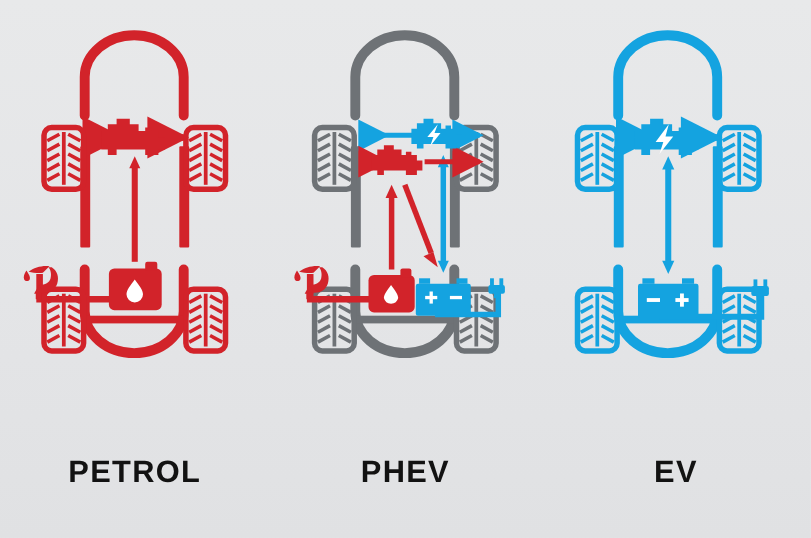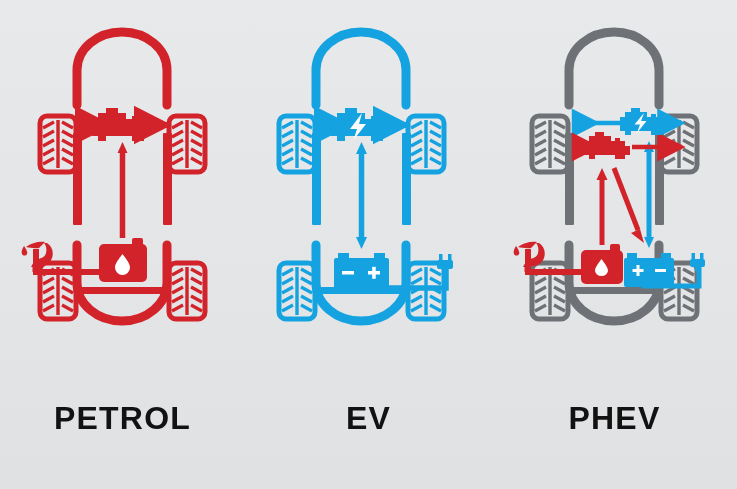--- a/index.html
+++ b/index.html
@@ -36,26 +36,26 @@
     justify-content: flex-start;
   }
   .diagram-wrap {
     width: 245px;
     height: 400px;
     display: block;
   }
   .panel-label {
     font-family: "Liberation Sans", sans-serif;
     font-weight: bold;
-    font-size: 32px;
+    font-size: 28px;
     letter-spacing: 1.2px;
     color: #121212;
     text-align: right;
     line-height: 1;
-    margin-top: 2px;
+    margin-top: 15px;
     user-select: none;
   }
   svg { display: block; overflow: visible; }
 </style>
 </head>
 <body style="background: rgb(230, 231, 232);">
 
 <div id="infographic">
 
   <div class="panel">
@@ -178,20 +178,183 @@
       <g transform="translate(18,240)">
         <path d="M27,2 C21,1 13,3 8,7 C12,8 17,8.5 21,8 Z" fill="#d2232a"></path>
         <path d="M29,3 C34,6 36,12 34,18 C32,24 26,27 20,26 L18,19
                  C23,19 27,17 28,13 C29,9 28,5 26,3 Z" fill="#d2232a"></path>
         <path d="M18,19 L21,27 L13,27 C14.5,24 16.5,21 18,19 Z" fill="#d2232a"></path>
         <path d="M6,6 C4,9 3,12 4,14 C5,16 8,16 9,14 C10,12 8,9 6,6 Z" fill="#d2232a"></path>
         <path d="M17,26 L17,32" stroke="#d2232a" stroke-width="5" fill="none"></path>
       </g>
     </svg>
     <div class="panel-label">PETROL</div>
+  </div>
+
+  <div class="panel">
+    <svg class="diagram-wrap" viewBox="0 0 245 400">
+      <defs>
+        <clipPath id="tyreClipH">
+            <rect x="0" y="0" width="36" height="56" rx="7"></rect>
+          </clipPath>
+        <marker id="arrHBL" markerWidth="7" markerHeight="7" refX="6" refY="3.5" orient="auto" markerUnits="strokeWidth">
+          <path d="M6.5,0.3 L0.2,3.5 L6.5,6.7 Z" fill="#14a3e0"></path>
+        </marker>
+        <marker id="arrHBR" markerWidth="7" markerHeight="7" refX="6" refY="3.5" orient="auto" markerUnits="strokeWidth">
+          <path d="M0.5,0.3 L6.8,3.5 L0.5,6.7 Z" fill="#14a3e0"></path>
+        </marker>
+        <marker id="arrHRL" markerWidth="7" markerHeight="7" refX="6" refY="3.5" orient="auto" markerUnits="strokeWidth">
+          <path d="M6.5,0.3 L0.2,3.5 L6.5,6.7 Z" fill="#d2232a"></path>
+        </marker>
+        <marker id="arrHRR" markerWidth="7" markerHeight="7" refX="6" refY="3.5" orient="auto" markerUnits="strokeWidth">
+          <path d="M0.5,0.3 L6.8,3.5 L0.5,6.7 Z" fill="#d2232a"></path>
+        </marker>
+      </defs>
+
+      <g>
+        <path d="M77,105 L77,70 A45,38 0 0,1 167,70 L167,105" fill="none" stroke="#6e7276" stroke-width="9" stroke-linecap="round"></path>
+        <rect x="73" y="133" width="9" height="92" fill="#6e7276" rx="1"></rect>
+        <rect x="163" y="133" width="9" height="92" fill="#6e7276" rx="1"></rect>
+        <path d="M77,245 L77,283 A45,38 0 0,0 167,283 L167,245" fill="none" stroke="#6e7276" stroke-width="9" stroke-linecap="round"></path>
+        <rect x="76" y="287" width="93" height="7" fill="#6e7276"></rect>
+      </g>
+
+      <g transform="translate(40,116)">
+        <rect x="0" y="0" width="36" height="56" rx="7" fill="none" stroke="#6e7276" stroke-width="5"></rect>
+        <rect x="16.3" y="4" width="3.4" height="48" fill="#6e7276"></rect>
+        <g clip-path="url(#tyreClipH)" stroke="#6e7276" stroke-width="3.2">
+          <path d="M3,12 L14,6"></path>
+            <path d="M3,21 L14,15"></path>
+            <path d="M3,30 L14,24"></path>
+            <path d="M3,39 L14,33"></path>
+            <path d="M3,48 L14,42"></path>
+          <path d="M33,12 L22,6"></path>
+            <path d="M33,21 L22,15"></path>
+            <path d="M33,30 L22,24"></path>
+            <path d="M33,39 L22,33"></path>
+            <path d="M33,48 L22,42"></path>
+        </g>
+      </g>
+      <g transform="translate(169,116)">
+        <rect x="0" y="0" width="36" height="56" rx="7" fill="none" stroke="#6e7276" stroke-width="5"></rect>
+        <rect x="16.3" y="4" width="3.4" height="48" fill="#6e7276"></rect>
+        <g clip-path="url(#tyreClipH)" stroke="#6e7276" stroke-width="3.2">
+          <path d="M3,12 L14,6"></path>
+            <path d="M3,21 L14,15"></path>
+            <path d="M3,30 L14,24"></path>
+            <path d="M3,39 L14,33"></path>
+            <path d="M3,48 L14,42"></path>
+          <path d="M33,12 L22,6"></path>
+            <path d="M33,21 L22,15"></path>
+            <path d="M33,30 L22,24"></path>
+            <path d="M33,39 L22,33"></path>
+            <path d="M33,48 L22,42"></path>
+        </g>
+      </g>
+      <g transform="translate(40,263)">
+        <rect x="0" y="0" width="36" height="56" rx="7" fill="none" stroke="#6e7276" stroke-width="5"></rect>
+        <rect x="16.3" y="4" width="3.4" height="48" fill="#6e7276"></rect>
+        <g clip-path="url(#tyreClipH)" stroke="#6e7276" stroke-width="3.2">
+          <path d="M3,12 L14,6"></path>
+            <path d="M3,21 L14,15"></path>
+            <path d="M3,30 L14,24"></path>
+            <path d="M3,39 L14,33"></path>
+            <path d="M3,48 L14,42"></path>
+          <path d="M33,12 L22,6"></path>
+            <path d="M33,21 L22,15"></path>
+            <path d="M33,30 L22,24"></path>
+            <path d="M33,39 L22,33"></path>
+            <path d="M33,48 L22,42"></path>
+        </g>
+      </g>
+      <g transform="translate(169,263)">
+        <rect x="0" y="0" width="36" height="56" rx="7" fill="none" stroke="#6e7276" stroke-width="5"></rect>
+        <rect x="16.3" y="4" width="3.4" height="48" fill="#6e7276"></rect>
+        <g clip-path="url(#tyreClipH)" stroke="#6e7276" stroke-width="3.2">
+          <path d="M3,12 L14,6"></path>
+            <path d="M3,21 L14,15"></path>
+            <path d="M3,30 L14,24"></path>
+            <path d="M3,39 L14,33"></path>
+            <path d="M3,48 L14,42"></path>
+          <path d="M33,12 L22,6"></path>
+            <path d="M33,21 L22,15"></path>
+            <path d="M33,30 L22,24"></path>
+            <path d="M33,39 L22,33"></path>
+            <path d="M33,48 L22,42"></path>
+        </g>
+      </g>
+
+      <g>
+        <line x1="145" y1="123" x2="82" y2="123" stroke="#14a3e0" stroke-width="4.5" marker-end="url(#arrHBL)"></line>
+        <line x1="178" y1="123" x2="190" y2="123" stroke="#14a3e0" stroke-width="4.5" marker-end="url(#arrHBR)"></line>
+        <line x1="157" y1="146" x2="157" y2="240" stroke="#14a3e0" stroke-width="5"></line>
+        <path d="M157,141 L152,152 L162,152 Z" fill="#14a3e0"></path>
+        <path d="M157,248 L152,237 L162,237 Z" fill="#14a3e0"></path>
+      </g>
+
+      <g>
+        <line x1="115" y1="147" x2="82" y2="147" stroke="#d2232a" stroke-width="4.5" marker-end="url(#arrHRL)"></line>
+        <line x1="140" y1="147" x2="190" y2="147" stroke="#d2232a" stroke-width="4.5" marker-end="url(#arrHRR)"></line>
+        <line x1="110" y1="245" x2="110" y2="178" stroke="#d2232a" stroke-width="5"></line>
+        <path d="M110,168 L104.5,180 L115.5,180 Z" fill="#d2232a"></path>
+        <line x1="122" y1="168" x2="146" y2="230" stroke="#d2232a" stroke-width="5"></line>
+        <path d="M152,243 L139,233 L148,229 Z" fill="#d2232a"></path>
+        <path d="M36,252 L36,272 L110,272" fill="none" stroke="#d2232a" stroke-width="6" stroke-linecap="square"></path>
+      </g>
+
+      <path d="M152,278 L152,286 L207,286 L207,266" fill="none" stroke="#14a3e0" stroke-width="5" stroke-linecap="square"></path>
+
+      <g transform="translate(128,102)">
+        <path d="M11,10 L11,6 L20,6 L20,10 L27,10 L27,15 L31,15 L31,12 L36,12 L36,15 L41,15
+                 L41,20 L46,20 L46,29 L41,29 L41,33 L31,33 L31,29 L11,29 L11,33 L5,33
+                 L5,29 L0,29 L0,15 L5,15 L5,10 Z" fill="#14a3e0"></path>
+        <path d="M24,11 L14.5,22.5 L20,22.5 L17,31 L26.5,19 L21,19 Z" fill="#ffffff"></path>
+      </g>
+
+      <g transform="translate(92,126)">
+        <path d="M11,10 L11,6 L20,6 L20,10 L27,10 L27,15 L31,15 L31,12 L36,12 L36,15 L41,15
+                 L41,20 L46,20 L46,29 L41,29 L41,33 L31,33 L31,29 L11,29 L11,33 L5,33
+                 L5,29 L0,29 L0,15 L5,15 L5,10 Z" fill="#d2232a"></path>
+      </g>
+
+      <g transform="translate(89,244)">
+        <rect x="0" y="6" width="42" height="34" rx="5" fill="#d2232a"></rect>
+        <rect x="29" y="0" width="10" height="8" rx="2" fill="#d2232a"></rect>
+        <path d="M20.5,15 C24,20 27,23.5 27,27 A6.7,6.7 0 0,1 14,27
+                 C14,23.5 17,20 20.5,15 Z" fill="#ffffff"></path>
+      </g>
+
+      <g transform="translate(18,240)">
+        <path d="M27,2 C21,1 13,3 8,7 C12,8 17,8.5 21,8 Z" fill="#d2232a"></path>
+        <path d="M29,3 C34,6 36,12 34,18 C32,24 26,27 20,26 L18,19
+                 C23,19 27,17 28,13 C29,9 28,5 26,3 Z" fill="#d2232a"></path>
+        <path d="M18,19 L21,27 L13,27 C14.5,24 16.5,21 18,19 Z" fill="#d2232a"></path>
+        <path d="M6,6 C4,9 3,12 4,14 C5,16 8,16 9,14 C10,12 8,9 6,6 Z" fill="#d2232a"></path>
+        <path d="M17,26 L17,32" stroke="#d2232a" stroke-width="5" fill="none"></path>
+      </g>
+
+      <g transform="translate(132,249)">
+        <rect x="3" y="4" width="10" height="5" fill="#14a3e0"></rect>
+        <rect x="37" y="4" width="10" height="5" fill="#14a3e0"></rect>
+        <rect x="0" y="9" width="50" height="29" rx="2" fill="#14a3e0"></rect>
+        <g fill="#ffffff">
+          <rect x="8.5" y="20" width="11" height="3"></rect>
+          <rect x="12.5" y="16" width="3" height="11"></rect>
+        </g>
+        <rect x="31" y="20" width="11" height="3" fill="#ffffff"></rect>
+      </g>
+
+      <g transform="translate(198,253)">
+        <rect x="1.5" y="0" width="3.5" height="7" fill="#14a3e0"></rect>
+        <rect x="10" y="0" width="3.5" height="7" fill="#14a3e0"></rect>
+        <rect x="0" y="6" width="15" height="8" rx="2" fill="#14a3e0"></rect>
+        <rect x="5" y="13" width="5" height="5" fill="#14a3e0"></rect>
+      </g>
+    </svg>
+    <div class="panel-label">PHEV</div>
   </div>
 
   <div class="panel">
     <svg class="diagram-wrap" viewBox="0 0 245 400">
       <defs>
         <clipPath id="tyreClipE">
             <rect x="0" y="0" width="36" height="56" rx="7"></rect>
           </clipPath>
         <marker id="arrEL" markerWidth="7" markerHeight="7" refX="6" refY="3.5" orient="auto" markerUnits="strokeWidth">
           <path d="M6.5,0.3 L0.2,3.5 L6.5,6.7 Z" fill="#14a3e0"></path>
@@ -304,176 +467,13 @@
       <g transform="translate(191,254)">
         <rect x="2" y="0" width="3.5" height="7" fill="#14a3e0"></rect>
         <rect x="11" y="0" width="3.5" height="7" fill="#14a3e0"></rect>
         <rect x="0" y="6" width="16" height="9" rx="2" fill="#14a3e0"></rect>
         <rect x="5.5" y="14" width="5" height="5" fill="#14a3e0"></rect>
       </g>
     </svg>
     <div class="panel-label">EV</div>
   </div>
 
-  <div class="panel">
-    <svg class="diagram-wrap" viewBox="0 0 245 400">
-      <defs>
-        <clipPath id="tyreClipH">
-            <rect x="0" y="0" width="36" height="56" rx="7"></rect>
-          </clipPath>
-        <marker id="arrHBL" markerWidth="7" markerHeight="7" refX="6" refY="3.5" orient="auto" markerUnits="strokeWidth">
-          <path d="M6.5,0.3 L0.2,3.5 L6.5,6.7 Z" fill="#14a3e0"></path>
-        </marker>
-        <marker id="arrHBR" markerWidth="7" markerHeight="7" refX="6" refY="3.5" orient="auto" markerUnits="strokeWidth">
-          <path d="M0.5,0.3 L6.8,3.5 L0.5,6.7 Z" fill="#14a3e0"></path>
-        </marker>
-        <marker id="arrHRL" markerWidth="7" markerHeight="7" refX="6" refY="3.5" orient="auto" markerUnits="strokeWidth">
-          <path d="M6.5,0.3 L0.2,3.5 L6.5,6.7 Z" fill="#d2232a"></path>
-        </marker>
-        <marker id="arrHRR" markerWidth="7" markerHeight="7" refX="6" refY="3.5" orient="auto" markerUnits="strokeWidth">
-          <path d="M0.5,0.3 L6.8,3.5 L0.5,6.7 Z" fill="#d2232a"></path>
-        </marker>
-      </defs>
-
-      <g>
-        <path d="M77,105 L77,70 A45,38 0 0,1 167,70 L167,105" fill="none" stroke="#6e7276" stroke-width="9" stroke-linecap="round"></path>
-        <rect x="73" y="133" width="9" height="92" fill="#6e7276" rx="1"></rect>
-        <rect x="163" y="133" width="9" height="92" fill="#6e7276" rx="1"></rect>
-        <path d="M77,245 L77,283 A45,38 0 0,0 167,283 L167,245" fill="none" stroke="#6e7276" stroke-width="9" stroke-linecap="round"></path>
-        <rect x="76" y="287" width="93" height="7" fill="#6e7276"></rect>
-      </g>
-
-      <g transform="translate(40,116)">
-        <rect x="0" y="0" width="36" height="56" rx="7" fill="none" stroke="#6e7276" stroke-width="5"></rect>
-        <rect x="16.3" y="4" width="3.4" height="48" fill="#6e7276"></rect>
-        <g clip-path="url(#tyreClipH)" stroke="#6e7276" stroke-width="3.2">
-          <path d="M3,12 L14,6"></path>
-            <path d="M3,21 L14,15"></path>
-            <path d="M3,30 L14,24"></path>
-            <path d="M3,39 L14,33"></path>
-            <path d="M3,48 L14,42"></path>
-          <path d="M33,12 L22,6"></path>
-            <path d="M33,21 L22,15"></path>
-            <path d="M33,30 L22,24"></path>
-            <path d="M33,39 L22,33"></path>
-            <path d="M33,48 L22,42"></path>
-        </g>
-      </g>
-      <g transform="translate(169,116)">
-        <rect x="0" y="0" width="36" height="56" rx="7" fill="none" stroke="#6e7276" stroke-width="5"></rect>
-        <rect x="16.3" y="4" width="3.4" height="48" fill="#6e7276"></rect>
-        <g clip-path="url(#tyreClipH)" stroke="#6e7276" stroke-width="3.2">
-          <path d="M3,12 L14,6"></path>
-            <path d="M3,21 L14,15"></path>
-            <path d="M3,30 L14,24"></path>
-            <path d="M3,39 L14,33"></path>
-            <path d="M3,48 L14,42"></path>
-          <path d="M33,12 L22,6"></path>
-            <path d="M33,21 L22,15"></path>
-            <path d="M33,30 L22,24"></path>
-            <path d="M33,39 L22,33"></path>
-            <path d="M33,48 L22,42"></path>
-        </g>
-      </g>
-      <g transform="translate(40,263)">
-        <rect x="0" y="0" width="36" height="56" rx="7" fill="none" stroke="#6e7276" stroke-width="5"></rect>
-        <rect x="16.3" y="4" width="3.4" height="48" fill="#6e7276"></rect>
-        <g clip-path="url(#tyreClipH)" stroke="#6e7276" stroke-width="3.2">
-          <path d="M3,12 L14,6"></path>
-            <path d="M3,21 L14,15"></path>
-            <path d="M3,30 L14,24"></path>
-            <path d="M3,39 L14,33"></path>
-            <path d="M3,48 L14,42"></path>
-          <path d="M33,12 L22,6"></path>
-            <path d="M33,21 L22,15"></path>
-            <path d="M33,30 L22,24"></path>
-            <path d="M33,39 L22,33"></path>
-            <path d="M33,48 L22,42"></path>
-        </g>
-      </g>
-      <g transform="translate(169,263)">
-        <rect x="0" y="0" width="36" height="56" rx="7" fill="none" stroke="#6e7276" stroke-width="5"></rect>
-        <rect x="16.3" y="4" width="3.4" height="48" fill="#6e7276"></rect>
-        <g clip-path="url(#tyreClipH)" stroke="#6e7276" stroke-width="3.2">
-          <path d="M3,12 L14,6"></path>
-            <path d="M3,21 L14,15"></path>
-            <path d="M3,30 L14,24"></path>
-            <path d="M3,39 L14,33"></path>
-            <path d="M3,48 L14,42"></path>
-          <path d="M33,12 L22,6"></path>
-            <path d="M33,21 L22,15"></path>
-            <path d="M33,30 L22,24"></path>
-            <path d="M33,39 L22,33"></path>
-            <path d="M33,48 L22,42"></path>
-        </g>
-      </g>
-
-      <g>
-        <line x1="145" y1="123" x2="82" y2="123" stroke="#14a3e0" stroke-width="4.5" marker-end="url(#arrHBL)"></line>
-        <line x1="178" y1="123" x2="190" y2="123" stroke="#14a3e0" stroke-width="4.5" marker-end="url(#arrHBR)"></line>
-        <line x1="157" y1="146" x2="157" y2="240" stroke="#14a3e0" stroke-width="5"></line>
-        <path d="M157,141 L152,152 L162,152 Z" fill="#14a3e0"></path>
-        <path d="M157,248 L152,237 L162,237 Z" fill="#14a3e0"></path>
-      </g>
-
-      <g>
-        <line x1="115" y1="147" x2="82" y2="147" stroke="#d2232a" stroke-width="4.5" marker-end="url(#arrHRL)"></line>
-        <line x1="140" y1="147" x2="190" y2="147" stroke="#d2232a" stroke-width="4.5" marker-end="url(#arrHRR)"></line>
-        <line x1="110" y1="245" x2="110" y2="178" stroke="#d2232a" stroke-width="5"></line>
-        <path d="M110,168 L104.5,180 L115.5,180 Z" fill="#d2232a"></path>
-        <line x1="122" y1="168" x2="146" y2="230" stroke="#d2232a" stroke-width="5"></line>
-        <path d="M152,243 L139,233 L148,229 Z" fill="#d2232a"></path>
-        <path d="M36,252 L36,272 L110,272" fill="none" stroke="#d2232a" stroke-width="6" stroke-linecap="square"></path>
-      </g>
-
-      <path d="M152,278 L152,286 L207,286 L207,266" fill="none" stroke="#14a3e0" stroke-width="5" stroke-linecap="square"></path>
-
-      <g transform="translate(128,102)">
-        <path d="M11,10 L11,6 L20,6 L20,10 L27,10 L27,15 L31,15 L31,12 L36,12 L36,15 L41,15
-                 L41,20 L46,20 L46,29 L41,29 L41,33 L31,33 L31,29 L11,29 L11,33 L5,33
-                 L5,29 L0,29 L0,15 L5,15 L5,10 Z" fill="#14a3e0"></path>
-        <path d="M24,11 L14.5,22.5 L20,22.5 L17,31 L26.5,19 L21,19 Z" fill="#ffffff"></path>
-      </g>
-
-      <g transform="translate(92,126)">
-        <path d="M11,10 L11,6 L20,6 L20,10 L27,10 L27,15 L31,15 L31,12 L36,12 L36,15 L41,15
-                 L41,20 L46,20 L46,29 L41,29 L41,33 L31,33 L31,29 L11,29 L11,33 L5,33
-                 L5,29 L0,29 L0,15 L5,15 L5,10 Z" fill="#d2232a"></path>
-      </g>
-
-      <g transform="translate(89,244)">
-        <rect x="0" y="6" width="42" height="34" rx="5" fill="#d2232a"></rect>
-        <rect x="29" y="0" width="10" height="8" rx="2" fill="#d2232a"></rect>
-        <path d="M20.5,15 C24,20 27,23.5 27,27 A6.7,6.7 0 0,1 14,27
-                 C14,23.5 17,20 20.5,15 Z" fill="#ffffff"></path>
-      </g>
-
-      <g transform="translate(18,240)">
-        <path d="M27,2 C21,1 13,3 8,7 C12,8 17,8.5 21,8 Z" fill="#d2232a"></path>
-        <path d="M29,3 C34,6 36,12 34,18 C32,24 26,27 20,26 L18,19
-                 C23,19 27,17 28,13 C29,9 28,5 26,3 Z" fill="#d2232a"></path>
-        <path d="M18,19 L21,27 L13,27 C14.5,24 16.5,21 18,19 Z" fill="#d2232a"></path>
-        <path d="M6,6 C4,9 3,12 4,14 C5,16 8,16 9,14 C10,12 8,9 6,6 Z" fill="#d2232a"></path>
-        <path d="M17,26 L17,32" stroke="#d2232a" stroke-width="5" fill="none"></path>
-      </g>
-
-      <g transform="translate(132,249)">
-        <rect x="3" y="4" width="10" height="5" fill="#14a3e0"></rect>
-        <rect x="37" y="4" width="10" height="5" fill="#14a3e0"></rect>
-        <rect x="0" y="9" width="50" height="29" rx="2" fill="#14a3e0"></rect>
-        <g fill="#ffffff">
-          <rect x="8.5" y="20" width="11" height="3"></rect>
-          <rect x="12.5" y="16" width="3" height="11"></rect>
-        </g>
-        <rect x="31" y="20" width="11" height="3" fill="#ffffff"></rect>
-      </g>
-
-      <g transform="translate(198,253)">
-        <rect x="1.5" y="0" width="3.5" height="7" fill="#14a3e0"></rect>
-        <rect x="10" y="0" width="3.5" height="7" fill="#14a3e0"></rect>
-        <rect x="0" y="6" width="15" height="8" rx="2" fill="#14a3e0"></rect>
-        <rect x="5" y="13" width="5" height="5" fill="#14a3e0"></rect>
-      </g>
-    </svg>
-    <div class="panel-label">PHEV</div>
-  </div>
-
 </div>
 
 </body></html>

